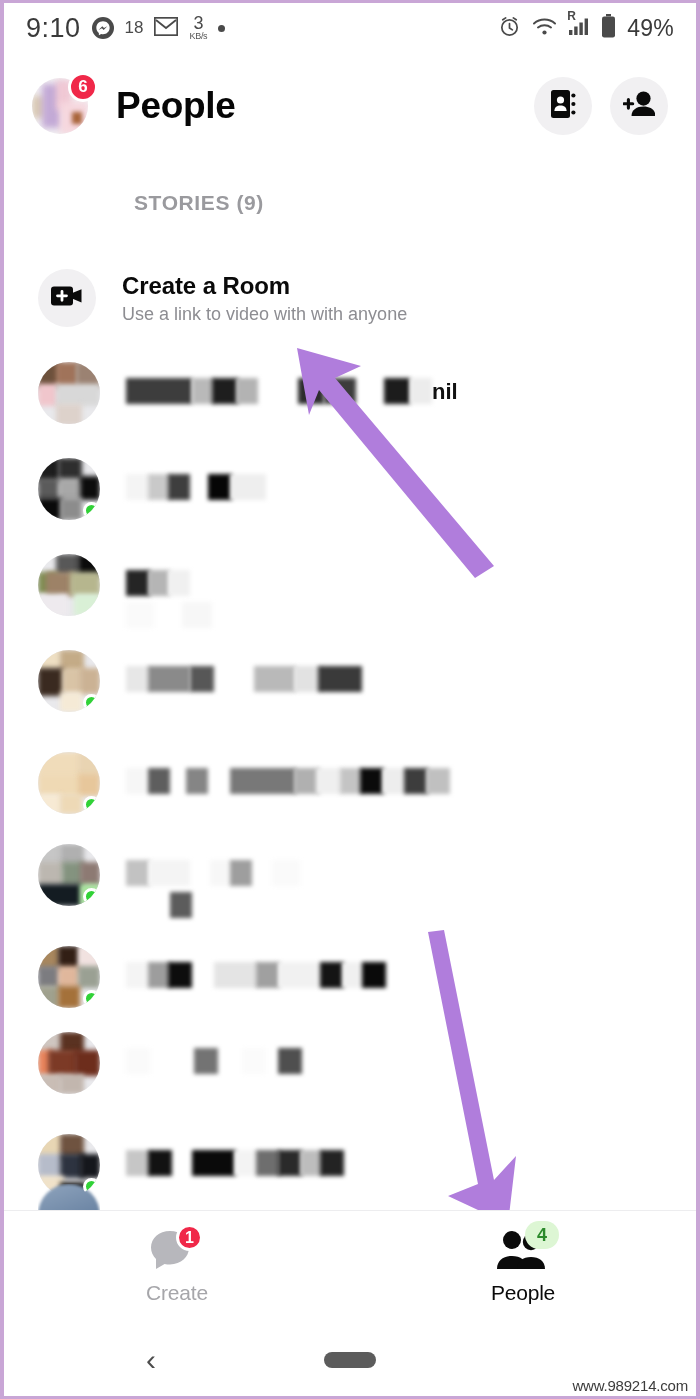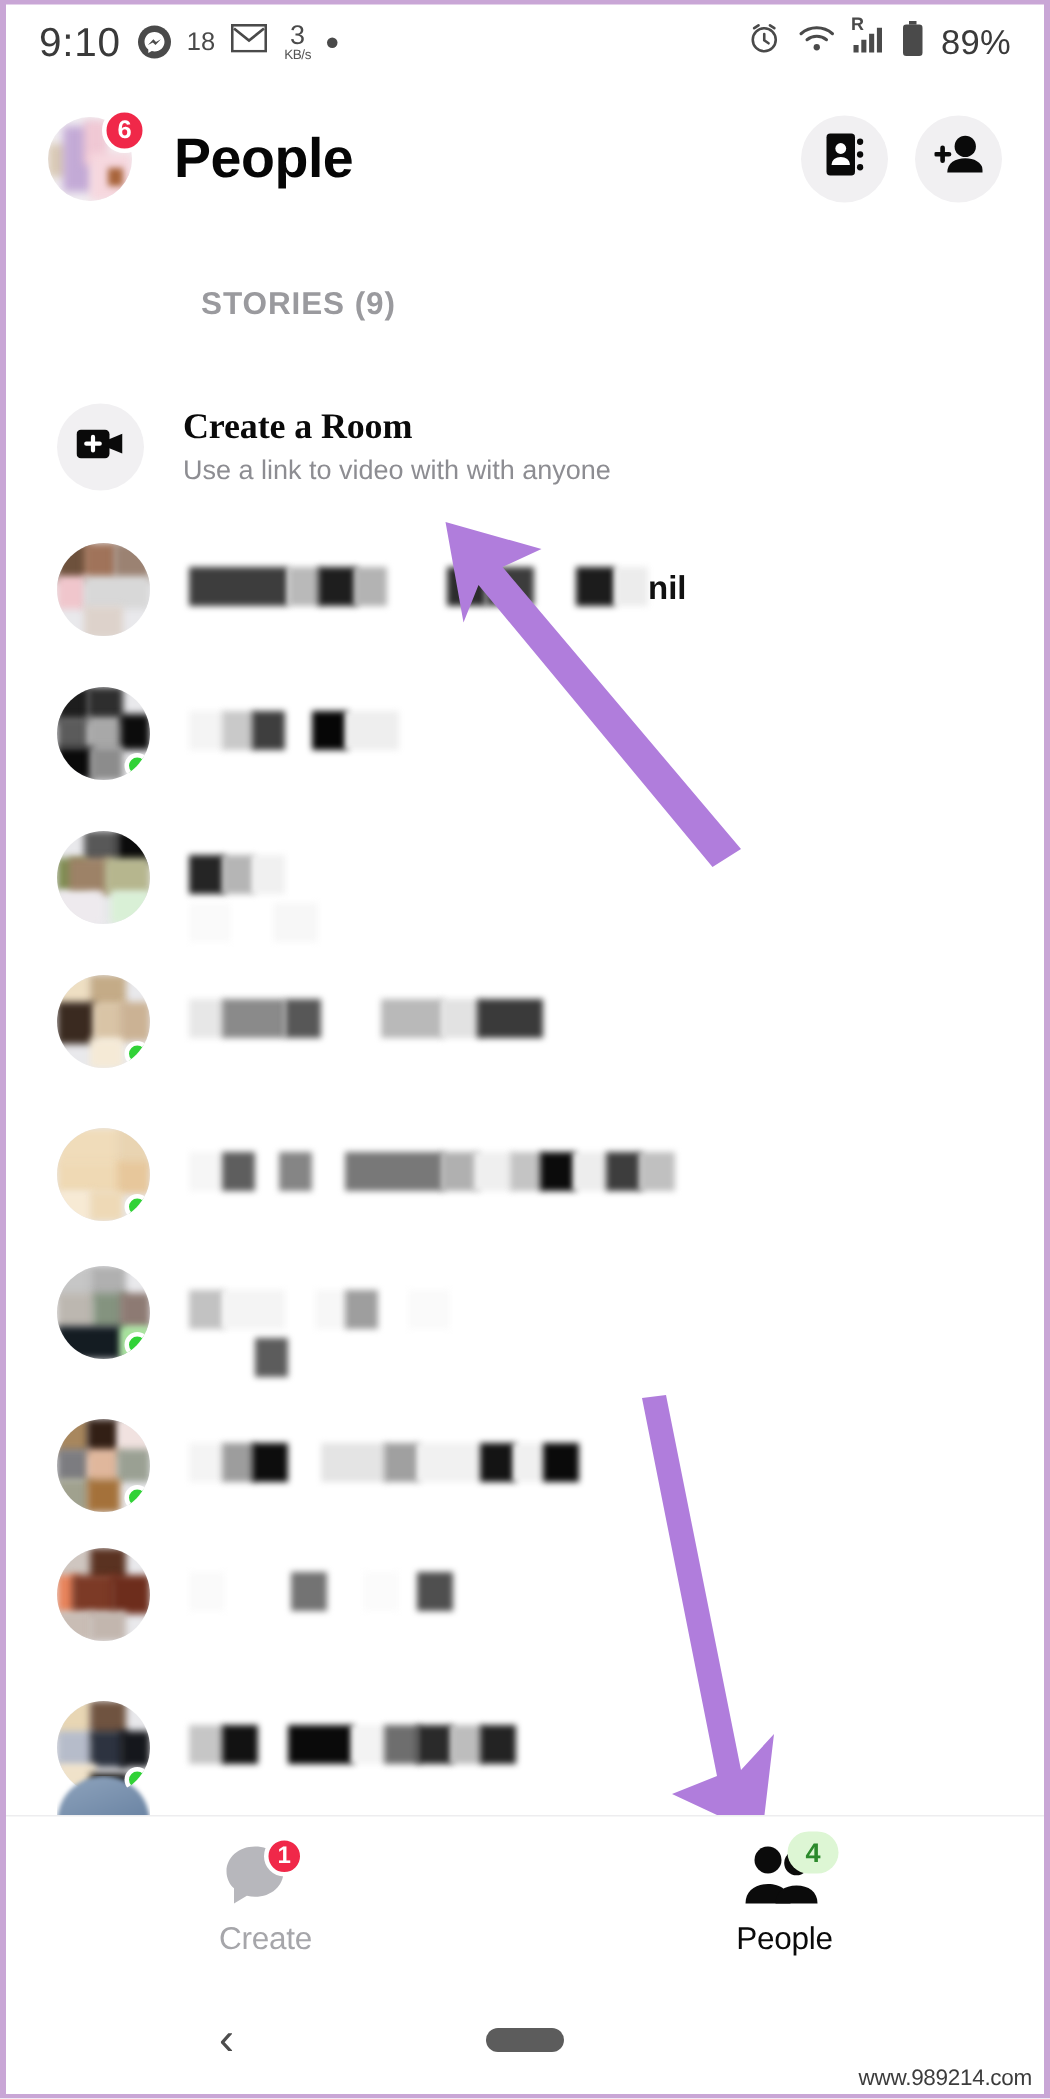--- a/index.html
+++ b/index.html
@@ -182,21 +182,20 @@
     align-items: center;
     justify-content: center;
     flex: 0 0 auto;
   }
   #room-text { margin-left: 26px; }
   #room-title {
     font-size: 24px;
     font-weight: 700;
     color: #0a0a0a;
     letter-spacing: -0.1px;
-    font-family: Liberation Serif, serif;
   }
   #room-sub {
     font-size: 18px;
     color: #8d8d92;
     margin-top: 4px;
   }
 
   
   #people-list {
     position: absolute;
@@ -415,21 +414,21 @@
         </svg>
       </span>
 
       <span>
         <svg width="15" height="24" viewBox="0 0 15 24">
           <rect x="5" y="0" width="5" height="2.4" fill="#4a4a4a"></rect>
           <rect x="1" y="2.4" width="13" height="21" rx="2.2" fill="#4a4a4a"></rect>
         </svg>
       </span>
 
-      <span class="sb-battery-pct">89%</span>
+      <span class="sb-battery-pct">49%</span>
     </div>
   </div>
 
   <div id="app-header">
     <div id="profile-avatar-wrap">
       <div id="profile-avatar">
         <span class="px" style="left:0;top:18px;width:14px;height:22px;background:#d9c9b4;filter:blur(3px);"></span>
         <span class="px" style="left:10px;top:6px;width:20px;height:44px;background:#c3aad6;filter:blur(3px);"></span>
         <span class="px" style="left:24px;top:2px;width:16px;height:30px;background:#f0c8d4;filter:blur(3px);"></span>
         <span class="px" style="left:28px;top:24px;width:28px;height:32px;background:#f6d7de;filter:blur(3px);"></span>

